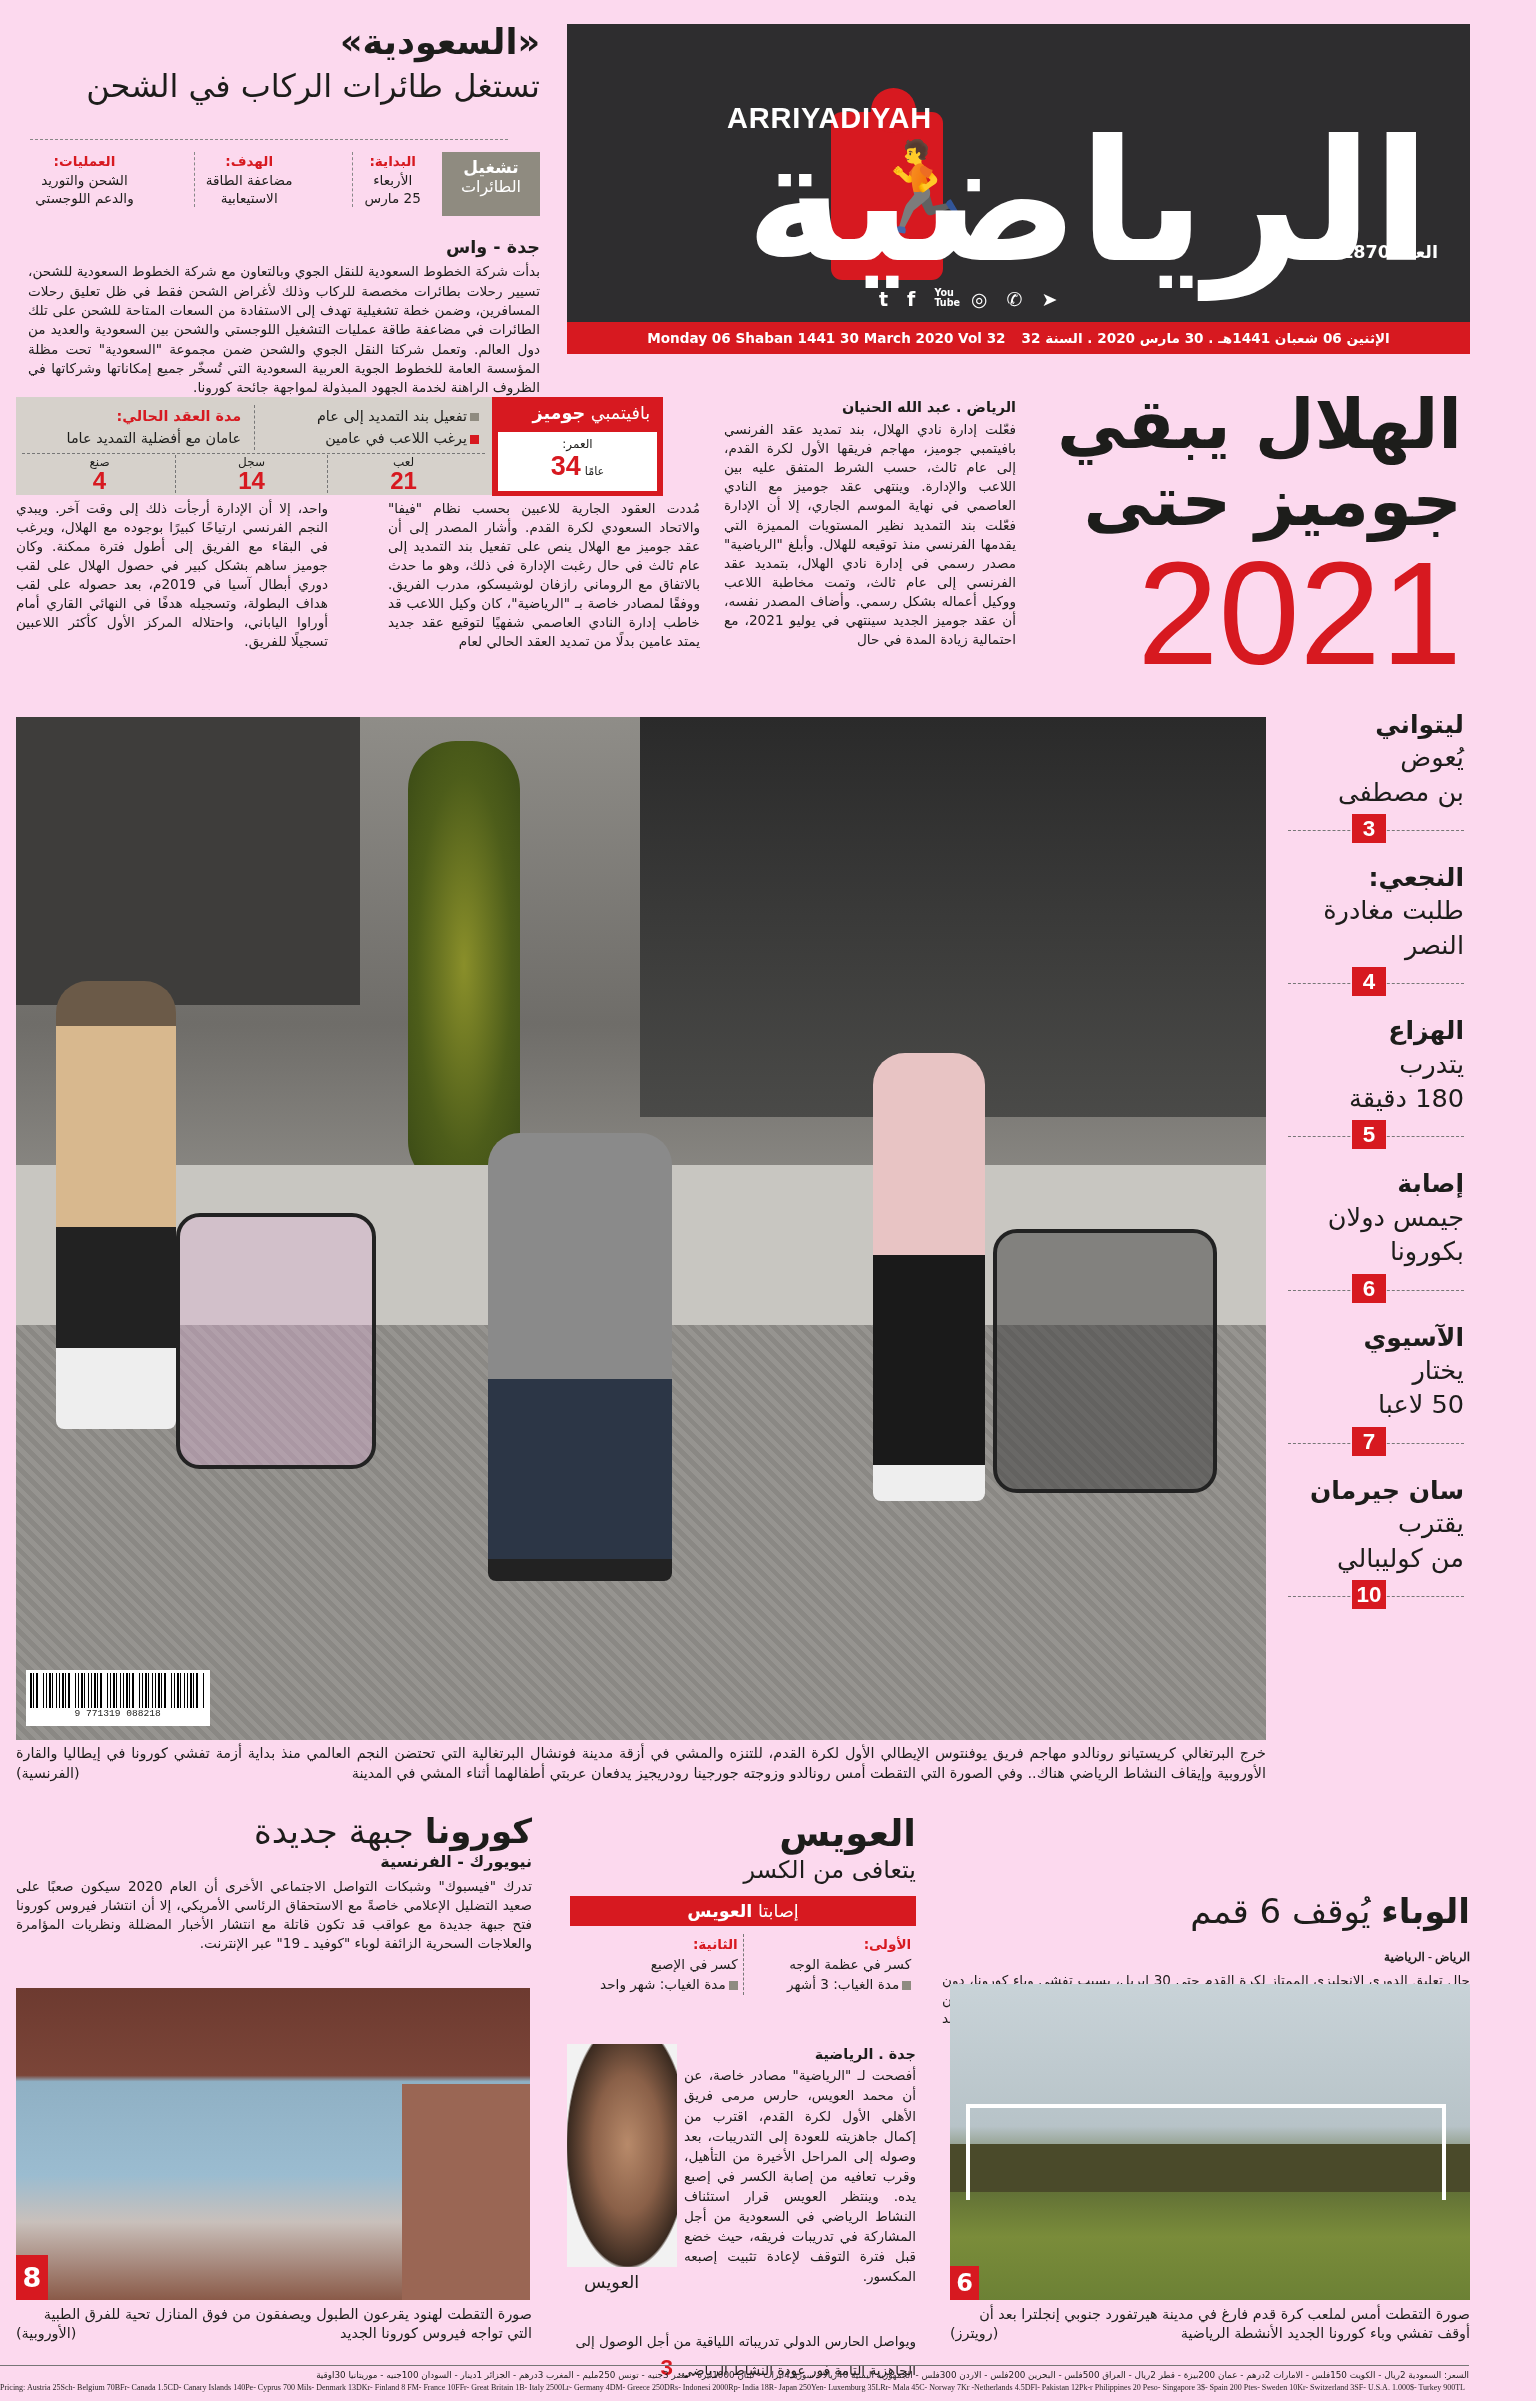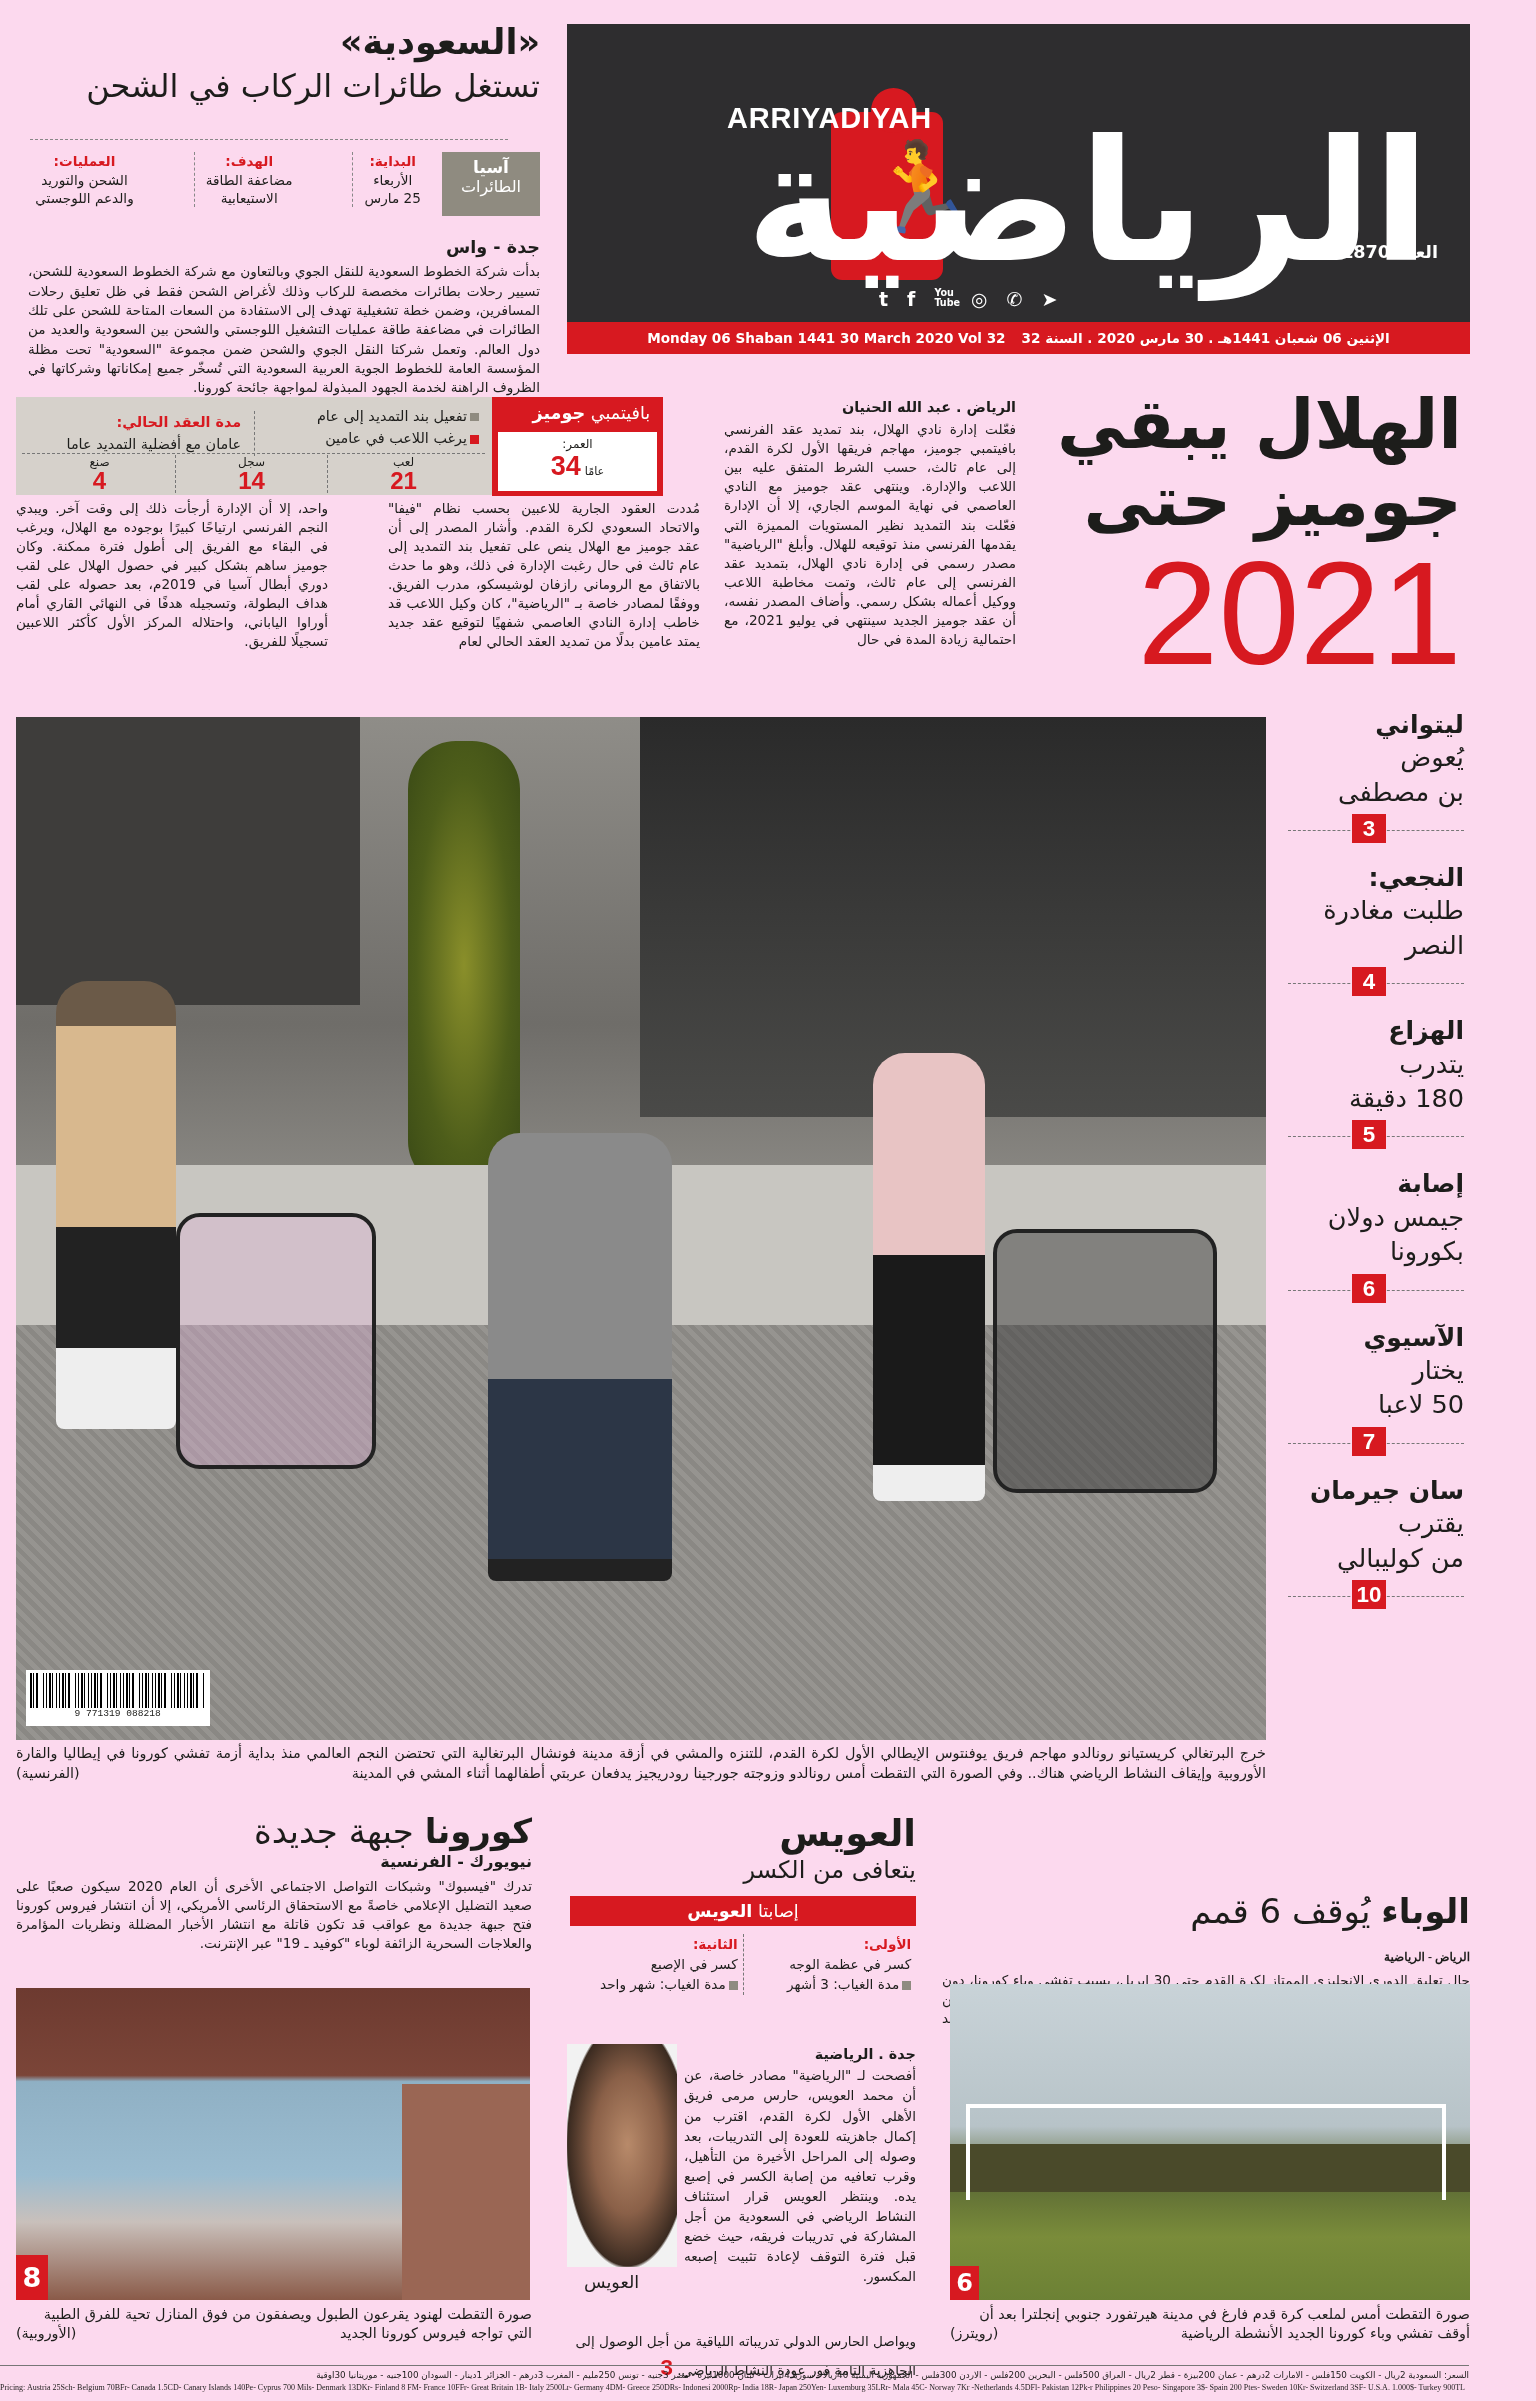--- a/index.html
+++ b/index.html
@@ -92,21 +92,21 @@
   #gomis .redhead .name { position: absolute; right: 12.8px; top: 6.4px; color: #fff; font-size: 17.6px; }
   #gomis .redhead .name b { font-weight: bold; }
   #gomis .agebox {
     position: absolute; right: 6.4px; left: 6.4px; top: 35px; bottom: 4.8px; background: #fff; text-align: center;
   }
   #gomis .agebox .al { display: block; font-size: 12px; margin-top: 4.8px; }
   #gomis .agebox .av { font-size: 27px; color: #d71920; font-weight: bold; font-family: "Liberation Sans", sans-serif; }
   #gomis .agebox .au { font-size: 11.2px; }
   #gomis .bullets { position: absolute; right: 184px; top: 8px; font-size: 14.4px; line-height: 1.55; }
   #gomis .bullets .sq { display: inline-block; width: 8.8px; height: 8.8px; margin-left: 3.2px; vertical-align: middle; }
-  #gomis .contract { position: absolute; right: 408px; top: 8px; font-size: 14.4px; line-height: 1.55; padding-right: 12.8px; border-right: 1.6px dashed #777; margin-top: 6px; }
+  #gomis .contract { position: absolute; right: 408px; top: 8px; font-size: 14.4px; line-height: 1.55; padding-right: 12.8px; border-right: 1.6px dashed #777; }
   #gomis .contract .lbl { color: #d71920; font-weight: bold; display: block; }
   #gomis .divider { position: absolute; right: 178px; left: 6.4px; top: 56px; border-top: 1.6px dashed #777; }
   #gomis .stats { position: absolute; right: 184px; left: 8px; top: 58px; display: flex; justify-content: space-around; }
   #gomis .stat { text-align: center; flex: 1; border-left: 1.6px dashed #777; }
   #gomis .stat:last-child { border-left: none; }
   #gomis .stat .sl { display: block; font-size: 12px; }
   #gomis .stat .sv { display: block; font-size: 24px; color: #d71920; font-weight: bold; font-family: "Liberation Sans", sans-serif; line-height: 1; }
 
   #hilal-col2 { right: 836px; top: 499px; width: 312px; font-size: 13.6px; line-height: 1.4; text-align: justify; }
   #hilal-col3 { left: 16px; top: 499px; width: 312px; font-size: 13.6px; line-height: 1.4; text-align: justify; }
@@ -239,21 +239,21 @@
     <span>Monday 06 Shaban 1441  30 March 2020  Vol  32</span>
     <span dir="rtl">الإثنين 06 شعبان 1441هـ . 30 مارس 2020 . السنة 32</span>
   </div>
 </div>
 
 <div id="saudia" class="abs">
   <div class="kicker">«السعودية»</div>
   <div class="title">تستغل طائرات الركاب في الشحن</div>
   <div class="dashed"></div>
   <div class="grey-tag">
-    <span class="t1">آسيا</span>
+    <span class="t1">تشغيل</span>
     <span class="t2">الطائرات</span>
   </div>
   <div class="facts">
     <div class="fact">
       <span class="lbl">البداية:</span>
       <span>الأربعاء</span><br>
       <span>25 مارس</span>
     </div>
     <div class="fact">
       <span class="lbl">الهدف:</span>

